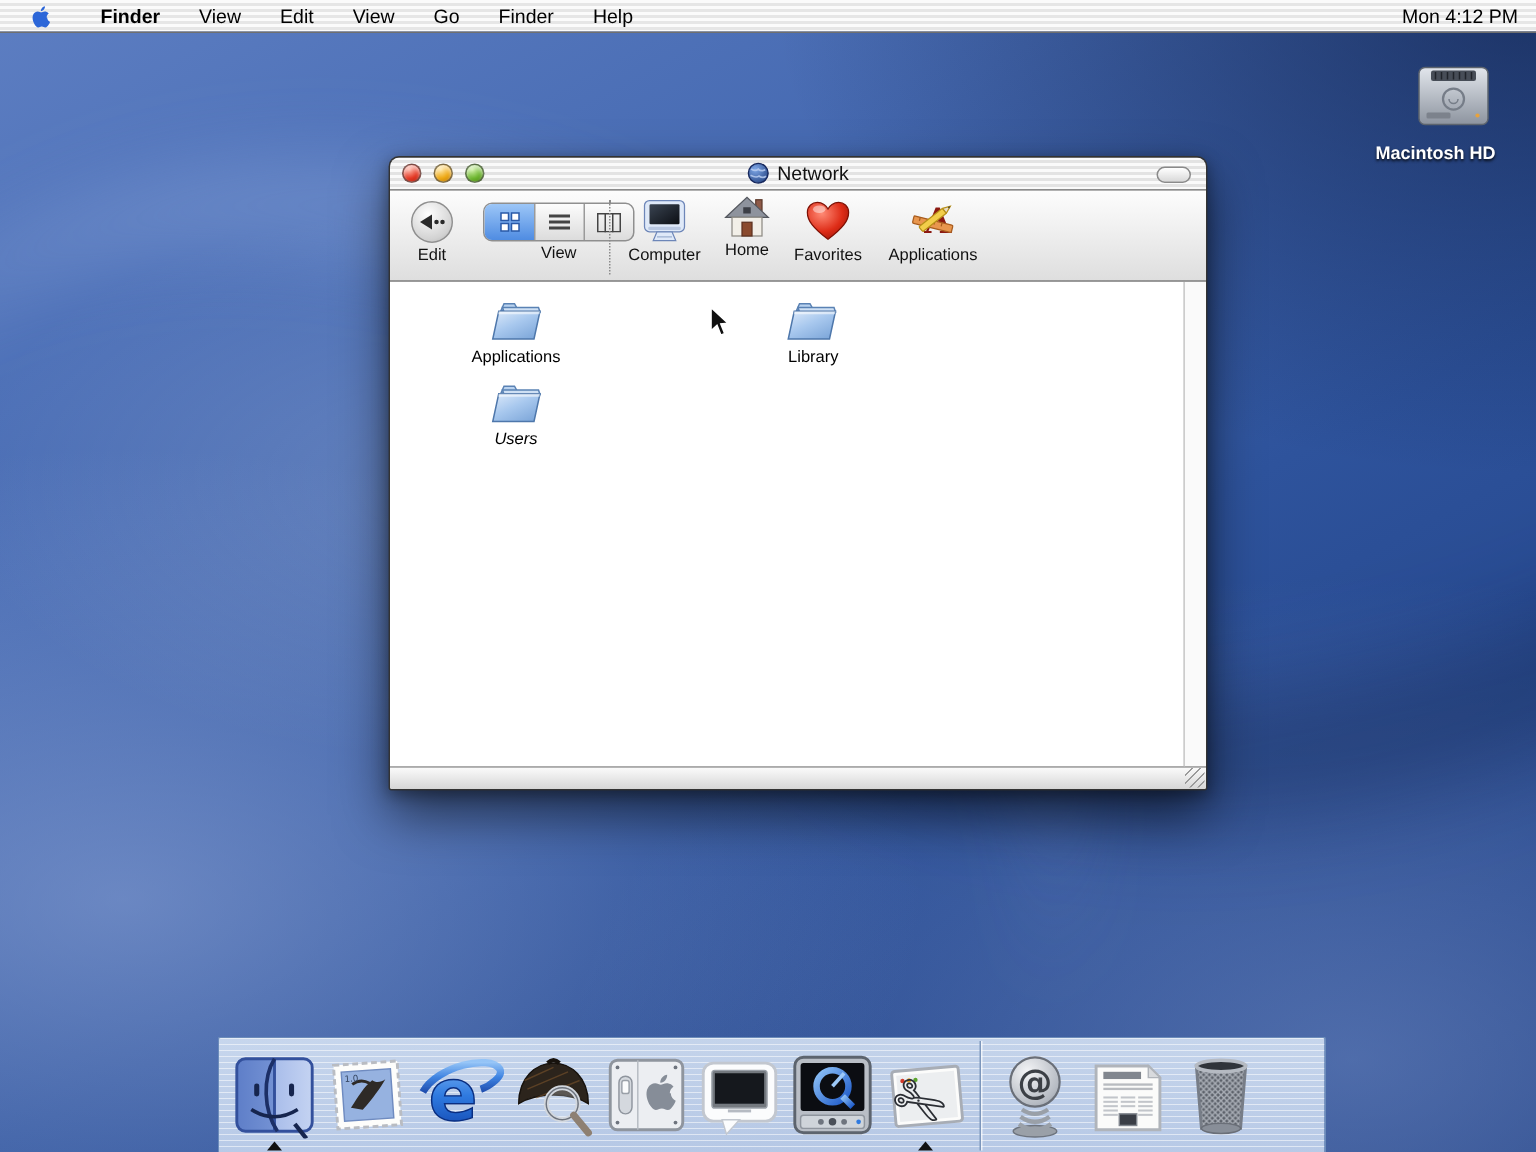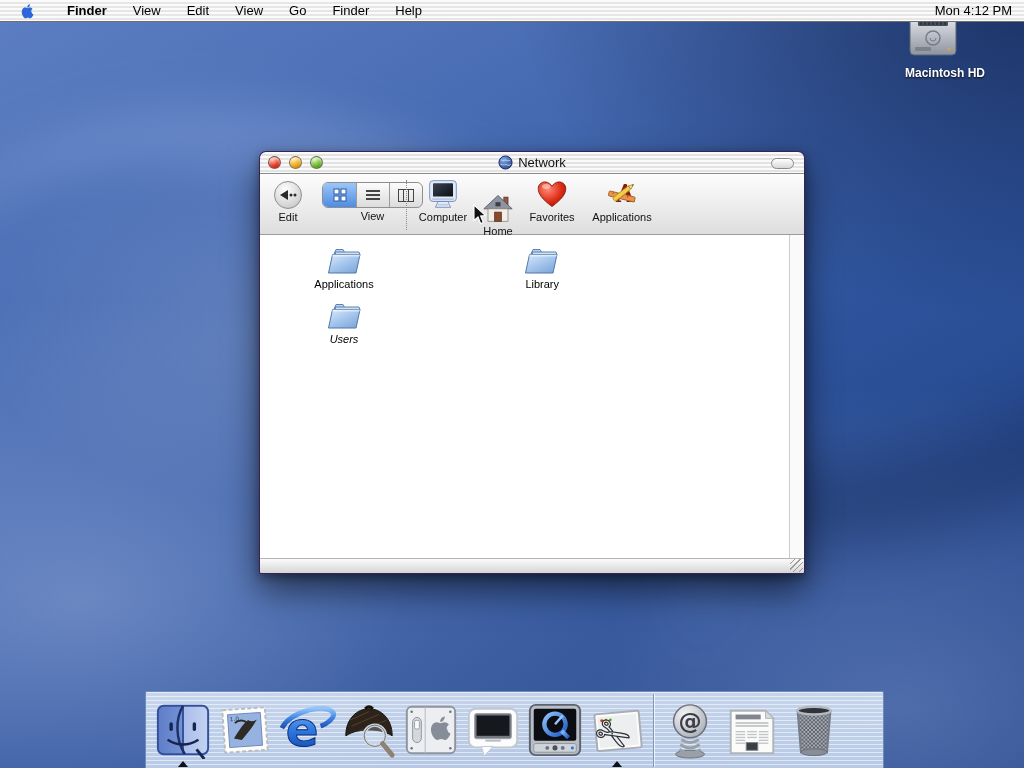--- a/index.html
+++ b/index.html
@@ -31,32 +31,32 @@
     border-bottom:1px solid #6f6f6f;
     display:flex; align-items:center; font-size:13px; color:#000; z-index:50;
   }
   .menubar .apple { width:16px; height:16px; margin:0 18px 0 20px; display:flex; }
   .menu-item { padding:0 13px; height:22px; display:flex; align-items:center; }
   .menu-item.bold { font-weight:bold; }
   .menubar .spacer { flex:1; }
   .menubar .clock { padding-right:12px; }
 
   
-  .desk-icon { position:absolute; left:905px; top:14px; width:92px; text-align:left; }
+  .desk-icon { position:absolute; left:905px; top:42px; width:92px; text-align:right; }
   .desk-icon svg { width:56px; height:46px; }
   .desk-icon .lbl { margin-top:2px; font-size:12px; font-weight:bold; color:#fff;
     text-shadow:0 1px 2px rgba(0,0,0,0.85); }
 
   
   .window {
     position:absolute; left:259px; top:104px; width:546px; height:423px;
     border-radius:7px 7px 2px 2px;
     box-shadow:0 16px 34px rgba(0,0,0,0.55), 0 3px 10px rgba(0,0,0,0.35);
     border:1px solid rgba(40,40,40,0.55);
-    display:flex; flex-direction:column; overflow:hidden; background:#4c1d95; z-index:20;margin-top:47px;
+    display:flex; flex-direction:column; overflow:hidden; background:#404040; z-index:20;
   }
   .titlebar {
     height:22px; flex:0 0 22px; position:relative;
     background:repeating-linear-gradient(180deg,#fafafa 0 2px,#e3e3e3 2px 4px);
     border-bottom:1px solid #8c8c8c;
     display:flex; align-items:center; justify-content:center;
   }
   .tl-group { position:absolute; left:8px; top:4px; display:flex; gap:8px; }
   .tl { width:13px; height:13px; border-radius:50%; border:1px solid rgba(90,90,90,0.7);
     box-shadow:inset 0 2px 3px rgba(255,255,255,0.7); }
@@ -244,21 +244,21 @@
           </defs>
         <rect x="4" y="2" width="32" height="25" rx="4" fill="#dfe9f8" stroke="#6d86b8"></rect>
         <rect x="8" y="5" width="24" height="16" rx="1" fill="url(#scr)"></rect>
         <rect x="7" y="23" width="26" height="2.5" rx="1" fill="#b9c8e2"></rect>
         <path d="M14 27 L26 27 L29 34 L11 34 Z" fill="#dfe9f8" stroke="#6d86b8"></path>
         <line x1="14" y1="31" x2="26" y2="31" stroke="#9db0d0"></line>
       </svg>
       <span class="tb-label">Computer</span>
     </div>
 
-    <div class="tb-item shortcut" style="left:215px; top:19px; width:46px;">
+    <div class="tb-item shortcut" style="left:215px; top:2px; width:46px;">
       <svg viewBox="0 0 40 36">
         <rect x="27" y="5" width="5" height="9" fill="#8e5a48" stroke="#5e3a2c"></rect>
         <polygon points="3,19 20,3 37,19" fill="#8e939d" stroke="#55585f"></polygon>
         <rect x="8" y="19" width="24" height="15" fill="#f2efe8" stroke="#8e8b84"></rect>
         <rect x="16" y="23" width="8" height="11" fill="#8a4a2e" stroke="#5e3220"></rect>
         <rect x="17" y="11" width="6" height="5" fill="#3c3f46"></rect>
       </svg>
       <span class="tb-label">Home</span>
     </div>
 

